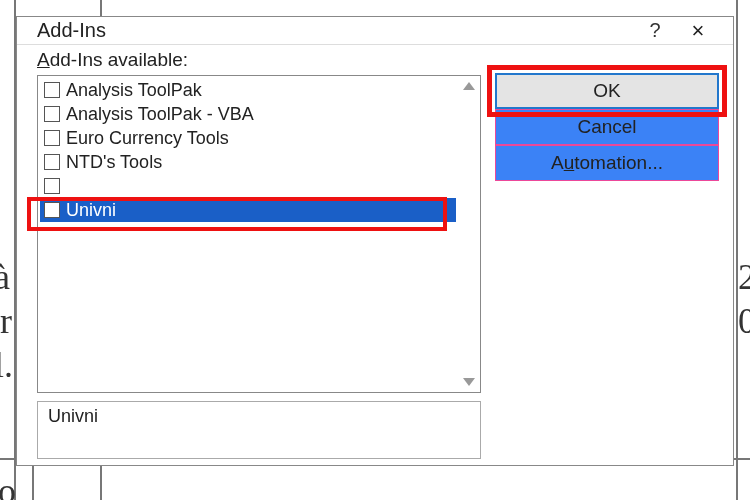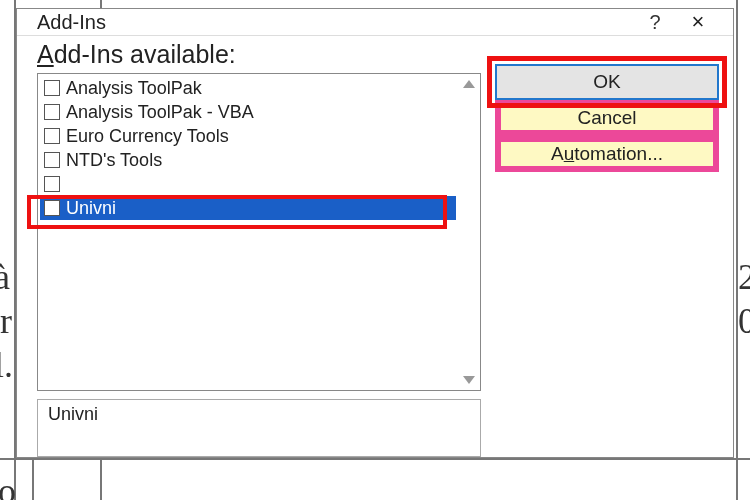--- a/index.html
+++ b/index.html
@@ -16,21 +16,21 @@
   .bg-grid {
     position: absolute;
     inset: 0;
     z-index: 0;
   }
   .bg-grid .vline { position: absolute; top:0; bottom:0; width:2px; background:#777; }
   .bg-grid .txt { position: absolute; font-size: 36px; color:#333; font-family: Georgia, serif; }
   .dialog {
     position: absolute;
     left: 16px;
-    top: 8px;
+    top: 16px;
     width: 718px;
     height: 450px;
     background: #fff;
     border: 1px solid #888;
     z-index: 10;
     display: flex;
     flex-direction: column;
   }
   .titlebar {
     height: 38px;
@@ -47,21 +47,21 @@
     flex: 1;
     display: flex;
     padding: 4px 14px 6px 20px;
     gap: 14px;
   }
   .left {
     flex: 1;
     display: flex;
     flex-direction: column;
   }
-  .avail-label { font-size: 25px; color:#222; margin-bottom: 4px; }
+  .avail-label { font-size: 19px; color:#222; margin-bottom: 4px; }
   .avail-label span.u { text-decoration: underline; }
   .listwrap {
     position: relative;
     flex: 0 0 auto;
   }
   .listbox {
     border: 1px solid #888;
     background: #fff;
     height: 318px;
     display: flex;
@@ -126,22 +126,22 @@
   .right {
     width: 224px;
     display: flex;
     flex-direction: column;
     padding-top: 24px;
   }
   .btnwrap { position: relative; }
   .btn {
     width: 100%;
     height: 36px;
-    background: #fef9c3;
-    border: 6px solid #ec4899;
+    background: #3b82f6;
+    border: 1px solid #ec4899;
     font-size: 19px;
     color:#222;
     cursor: pointer;
     display: flex;
     align-items: center;
     justify-content: center;
   }
   .btn.primary {
     border: 2px solid #2277cc;
     background: #e4e4e4;

